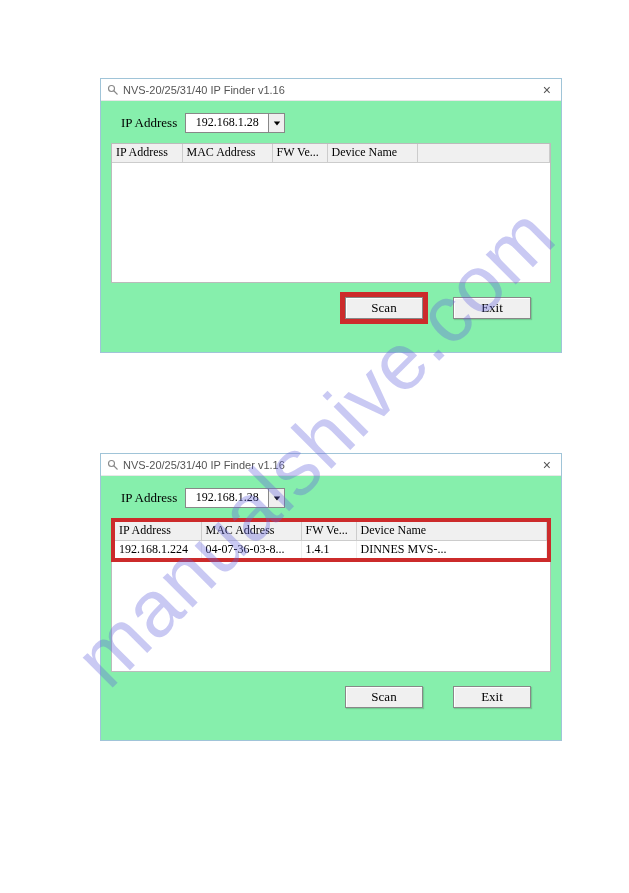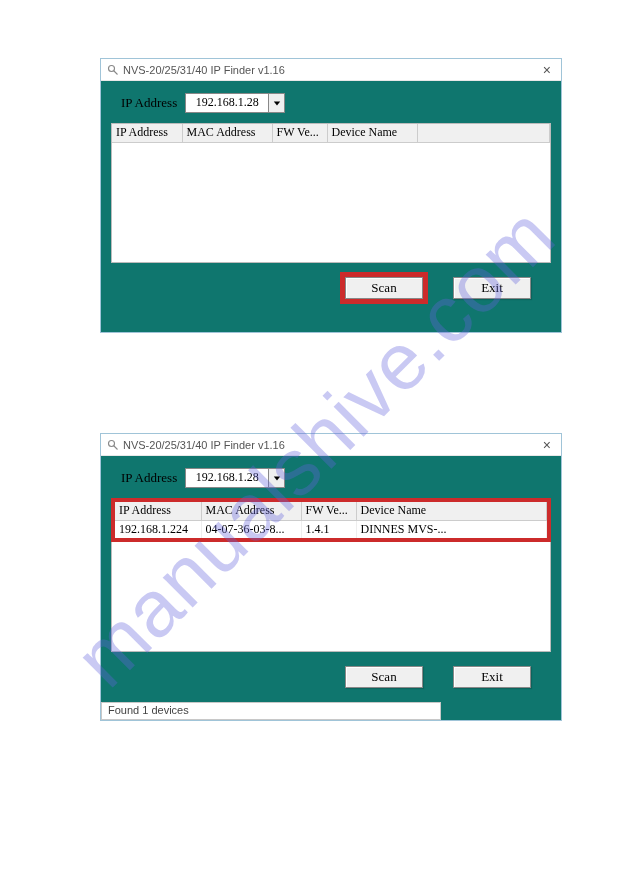--- a/index.html
+++ b/index.html
@@ -19,23 +19,24 @@
       transform: translate(-50%, -50%) rotate(-45deg);
       font-size: 80px;
       color: rgba(100, 100, 220, 0.35);
       font-family: Arial, sans-serif;
       pointer-events: none;
       z-index: 100;
       letter-spacing: 1px;
       white-space: nowrap;
     }
     .window {
-      background: #0f766e;
+      background: #86efac;
       border: 1px solid #a0c4d8;
       position: absolute;
+      margin-top: 20px;
     }
     .window1 { top: 58px; left: 100px; width: 462px; height: 275px; }
     .window2 { top: 433px; left: 100px; width: 462px; height: 288px; }
 
     .titlebar {
       height: 22px;
       background: #fff;
       display: flex;
       align-items: center;
       padding: 0 6px;
@@ -254,14 +255,13 @@
         </tbody>
       </table>
     </div>
     <div class="rest-white"></div>
 
     <div class="btn-row">
       <div class="btn">Scan</div>
       <div class="btn">Exit</div>
     </div>
   </div>
-  <div class="statusbar">Found 1 devices</div>
 </div>
 
 </body></html>

